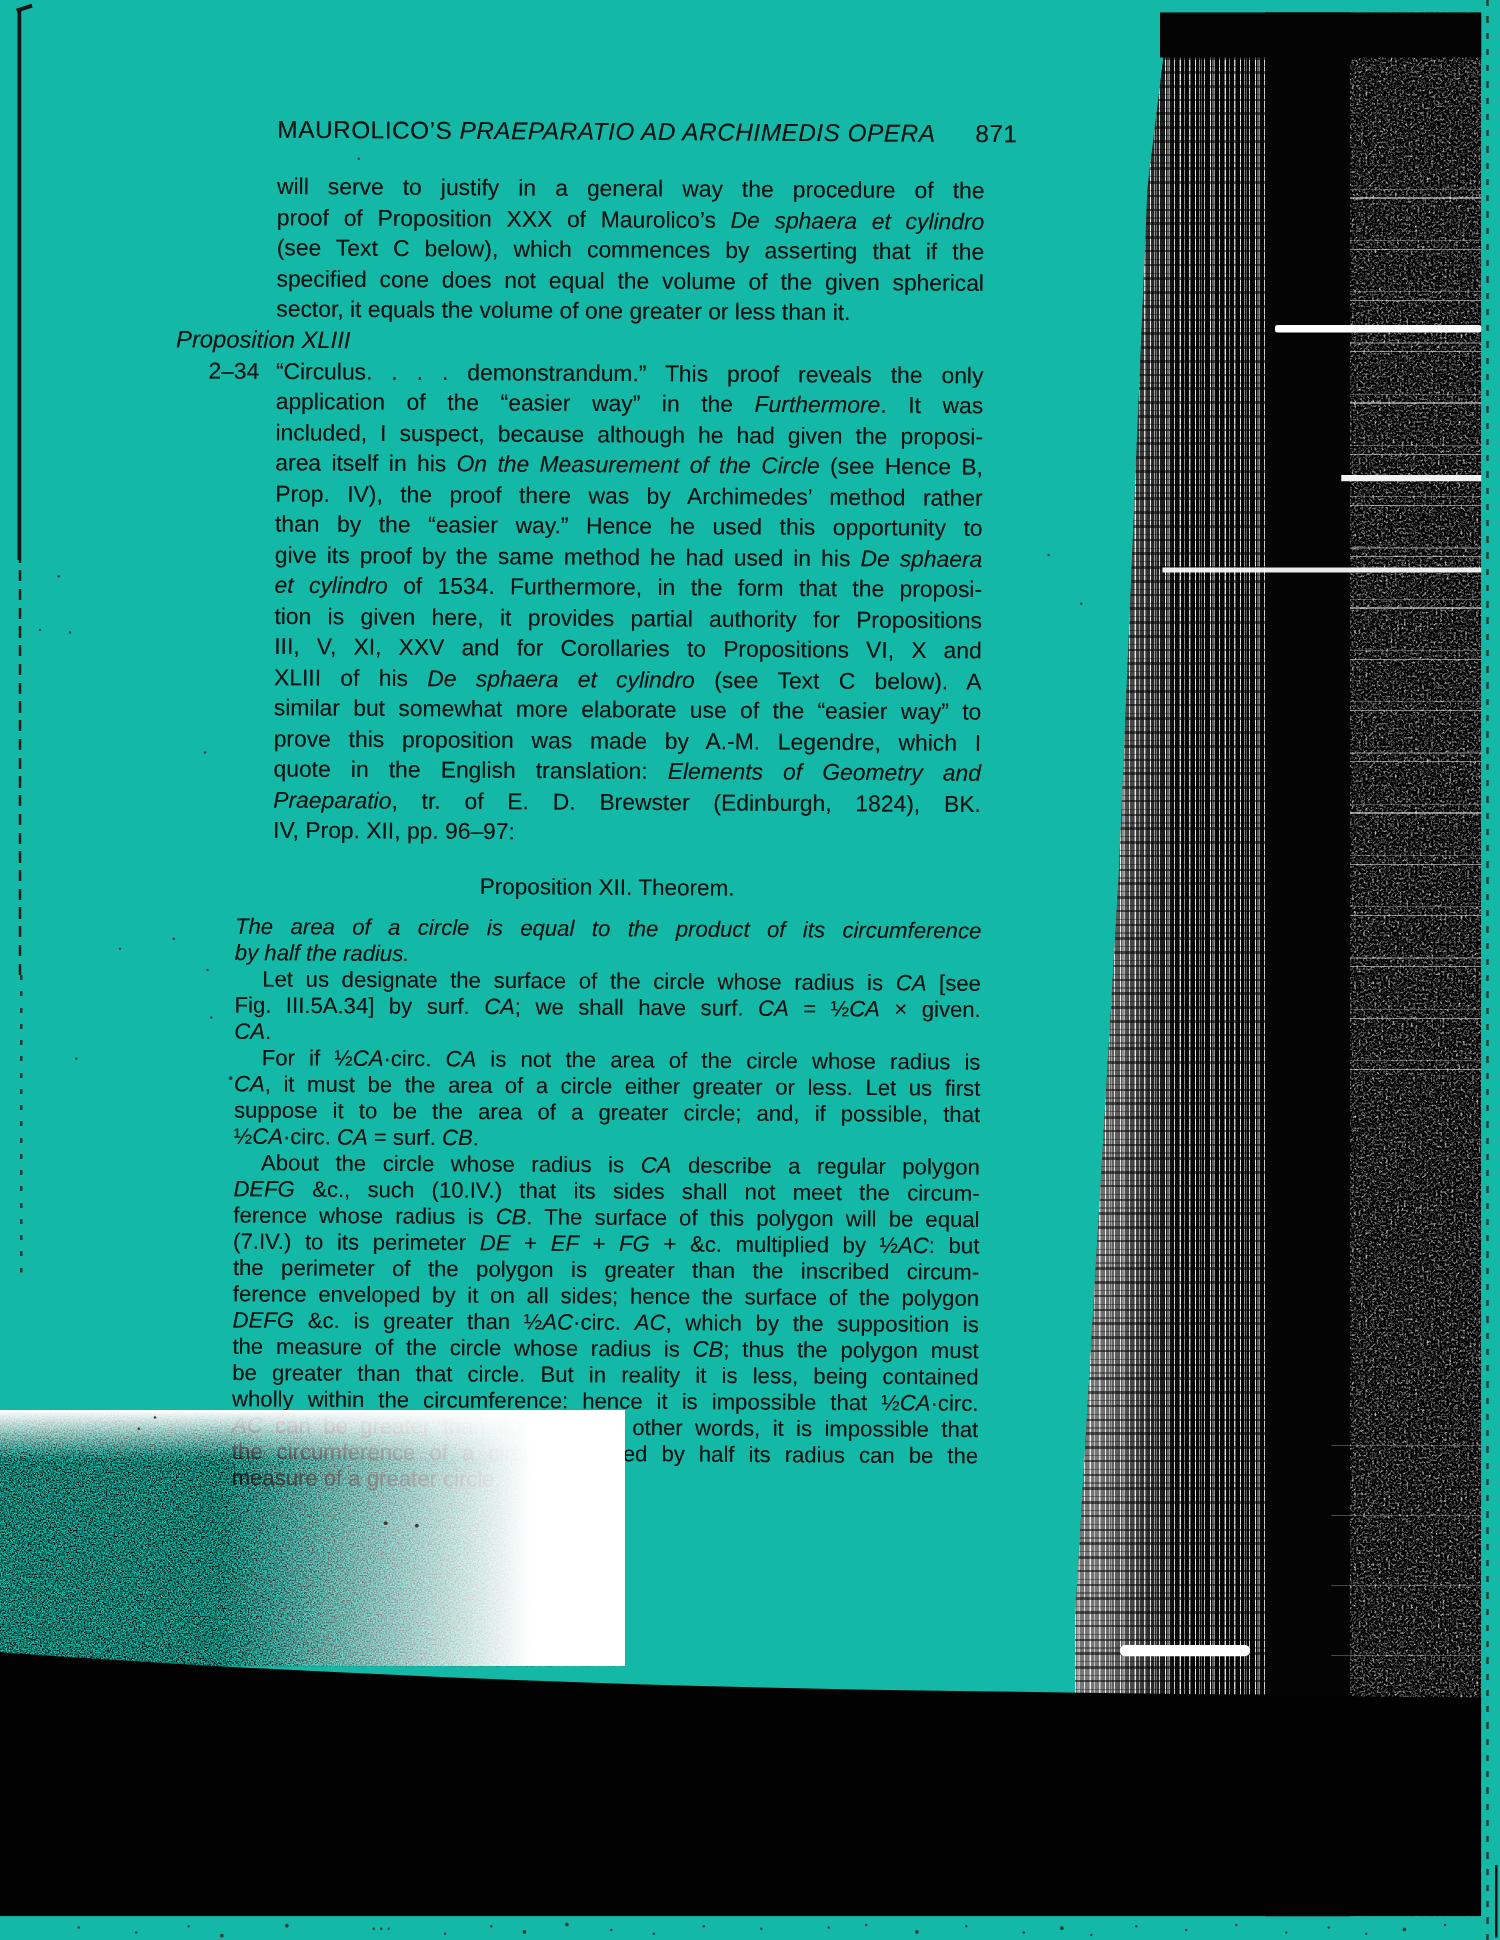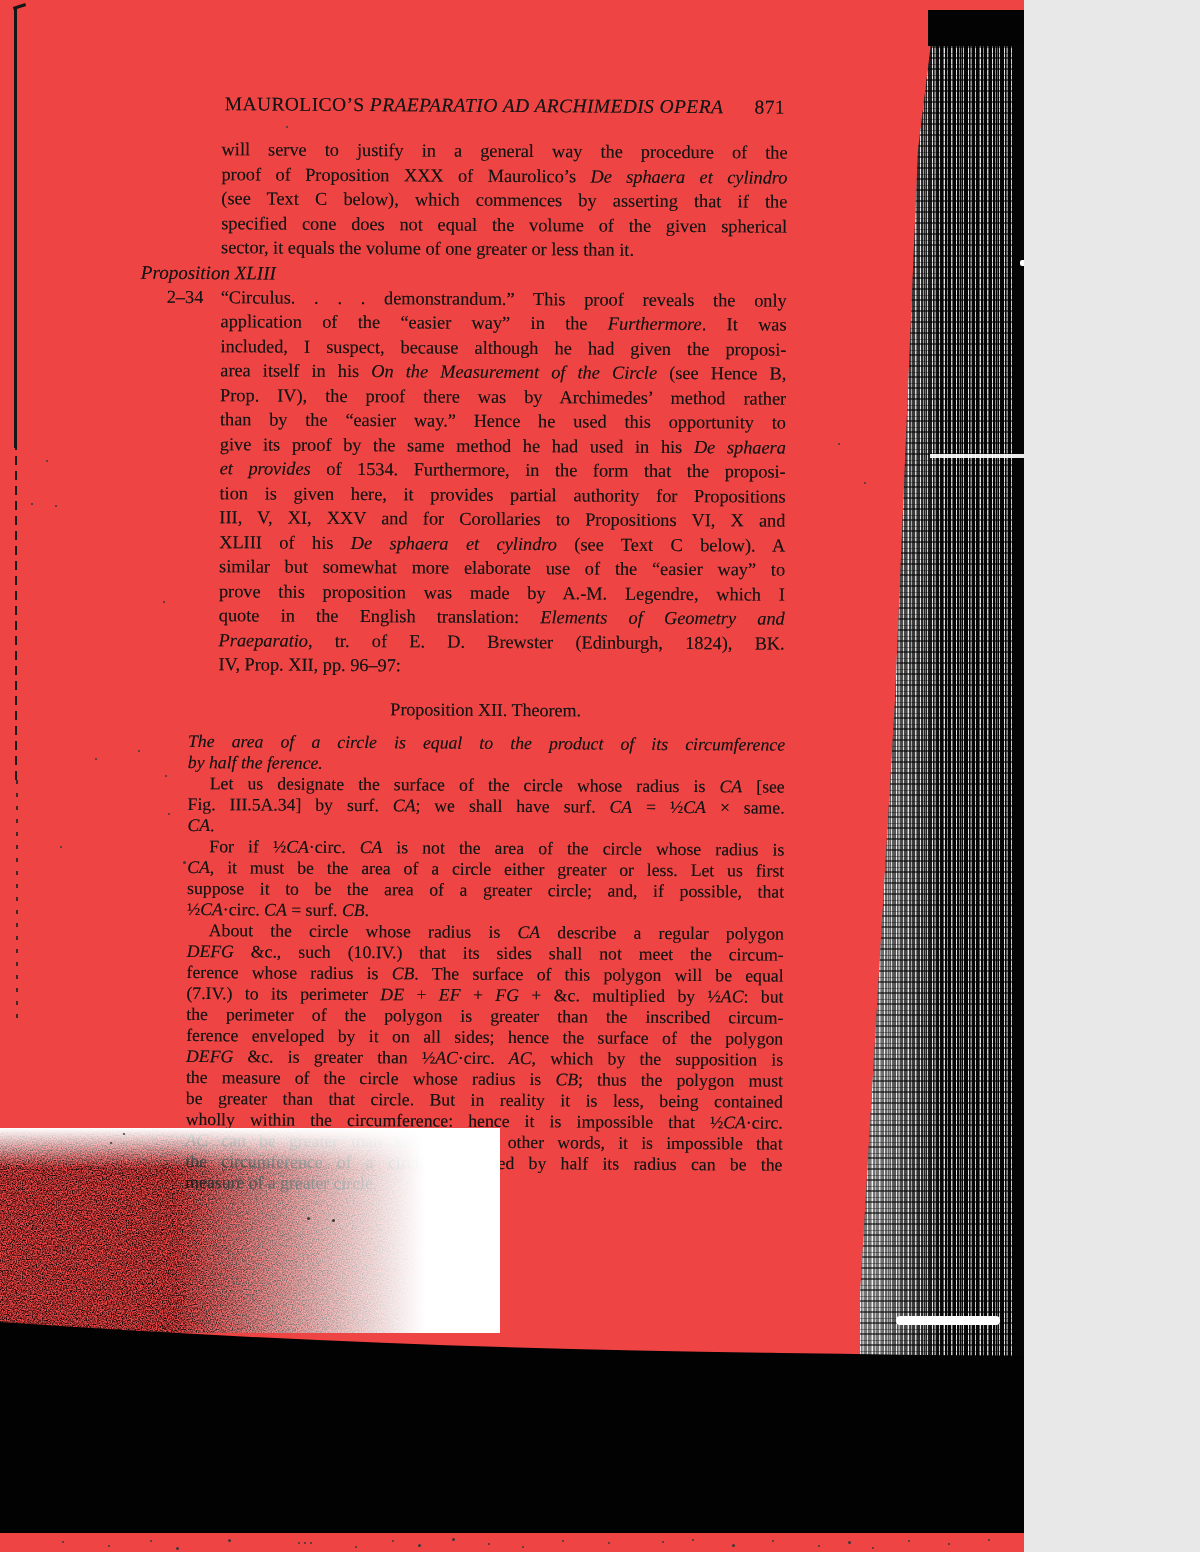--- a/index.html
+++ b/index.html
@@ -1,17 +1,17 @@
 <!DOCTYPE html>
 <html><head>
 <meta charset="utf-8">
 <style>
   html,body{margin:0;padding:0;background:#e8e8e8;}
-  .page{position:relative;width:1024px;height:1552px;background:#ef4444;overflow:hidden;
-        font-family:Liberation Serif, serif;color:#141414;}
+  .page{position:relative;width:1200px;height:1552px;background:#14b8a6;overflow:hidden;
+        font-family:Liberation Sans, sans-serif;color:#141414;}
   
   .tilt{position:absolute;left:190px;top:92px;width:610px;transform:rotate(0.35deg);transform-origin:0 0;}
   .head-line{margin-left:32px;width:566px;text-align:center;font-size:19.5px;line-height:24px;
              letter-spacing:.4px;margin-bottom:21px;white-space:nowrap;}
   .head-line .it{font-style:italic;}
   .pagenum{display:inline-block;margin-left:26px;font-style:normal;}
   .blk{position:relative;}
   .w1{margin-left:32px;width:566px;font-size:18.3px;line-height:24.5px;}
   .w2{margin-left:2px;width:597px;font-size:17.7px;line-height:21.0px;}
   .line{text-align:justify;text-align-last:justify;white-space:normal;}
@@ -88,38 +88,38 @@
         </div>
         <div class="blk margin-label-blk">Proposition XLIII</div>
         <div class="blk w1 labelled">
           <div class="line"><span>“Circulus. . . . demonstrandum.” This proof reveals the only</span><span class="hang-label">2–34</span></div>
           <div class="line"><span>application of the “easier way” in the </span><span class="it">Furthermore</span><span>. It was</span></div>
           <div class="line"><span>included, I suspect, because although he had given the proposi-</span></div>
           <div class="line"><span>area itself in his </span><span class="it">On the Measurement of the Circle</span><span> (see Hence B,</span></div>
           <div class="line"><span>Prop. IV), the proof there was by Archimedes’ method rather</span></div>
           <div class="line"><span>than by the “easier way.” Hence he used this opportunity to</span></div>
           <div class="line"><span>give its proof by the same method he had used in his </span><span class="it">De sphaera</span></div>
-          <div class="line"><span class="it">et provides</span><span> of 1534. Furthermore, in the form that the proposi-</span></div>
+          <div class="line"><span class="it">et cylindro</span><span> of 1534. Furthermore, in the form that the proposi-</span></div>
           <div class="line"><span>tion is given here, it provides partial authority for Propositions</span></div>
           <div class="line"><span>III, V, XI, XXV and for Corollaries to Propositions VI, X and</span></div>
           <div class="line"><span>XLIII of his </span><span class="it">De sphaera et cylindro</span><span> (see Text C below). A</span></div>
           <div class="line"><span>similar but somewhat more elaborate use of the “easier way” to</span></div>
           <div class="line"><span>prove this proposition was made by A.-M. Legendre, which I</span></div>
           <div class="line"><span>quote in the English translation: </span><span class="it">Elements of Geometry and</span></div>
           <div class="line"><span class="it">Praeparatio</span><span>, tr. of E. D. Brewster (Edinburgh, 1824), BK.</span></div>
           <div class="line nj"><span>IV, Prop. XII, pp. 96–97:</span></div>
         </div>
         <div class="blk quote-heading">Proposition XII. Theorem.</div>
         <div class="blk w2">
           <div class="line"><span class="it">The area of a circle is equal to the product of its circumference</span></div>
-          <div class="line nj"><span class="it">by half the ference.</span></div>
+          <div class="line nj"><span class="it">by half the radius.</span></div>
         </div>
         <div class="blk w2">
           <div class="line ind"><span>Let us designate the surface of the circle whose radius is </span><span class="it">CA</span><span> [see</span></div>
-          <div class="line"><span>Fig. III.5A.34] by surf. </span><span class="it">CA</span><span>; we shall have surf. </span><span class="it">CA</span><span> = ½</span><span class="it">CA</span><span> × same.</span></div>
+          <div class="line"><span>Fig. III.5A.34] by surf. </span><span class="it">CA</span><span>; we shall have surf. </span><span class="it">CA</span><span> = ½</span><span class="it">CA</span><span> × given.</span></div>
           <div class="line nj"><span class="it">CA</span><span>.</span></div>
         </div>
         <div class="blk w2">
           <div class="line ind"><span>For if ½</span><span class="it">CA</span><span>·circ. </span><span class="it">CA</span><span> is not the area of the circle whose radius is</span></div>
           <div class="line"><span class="it">CA</span><span>, it must be the area of a circle either greater or less. Let us first</span></div>
           <div class="line"><span>suppose it to be the area of a greater circle; and, if possible, that</span></div>
           <div class="line nj"><span>½</span><span class="it">CA</span><span>·circ. </span><span class="it">CA</span><span> = surf. </span><span class="it">CB</span><span>.</span></div>
         </div>
         <div class="blk w2">
           <div class="line ind"><span>About the circle whose radius is </span><span class="it">CA</span><span> describe a regular polygon</span></div>

